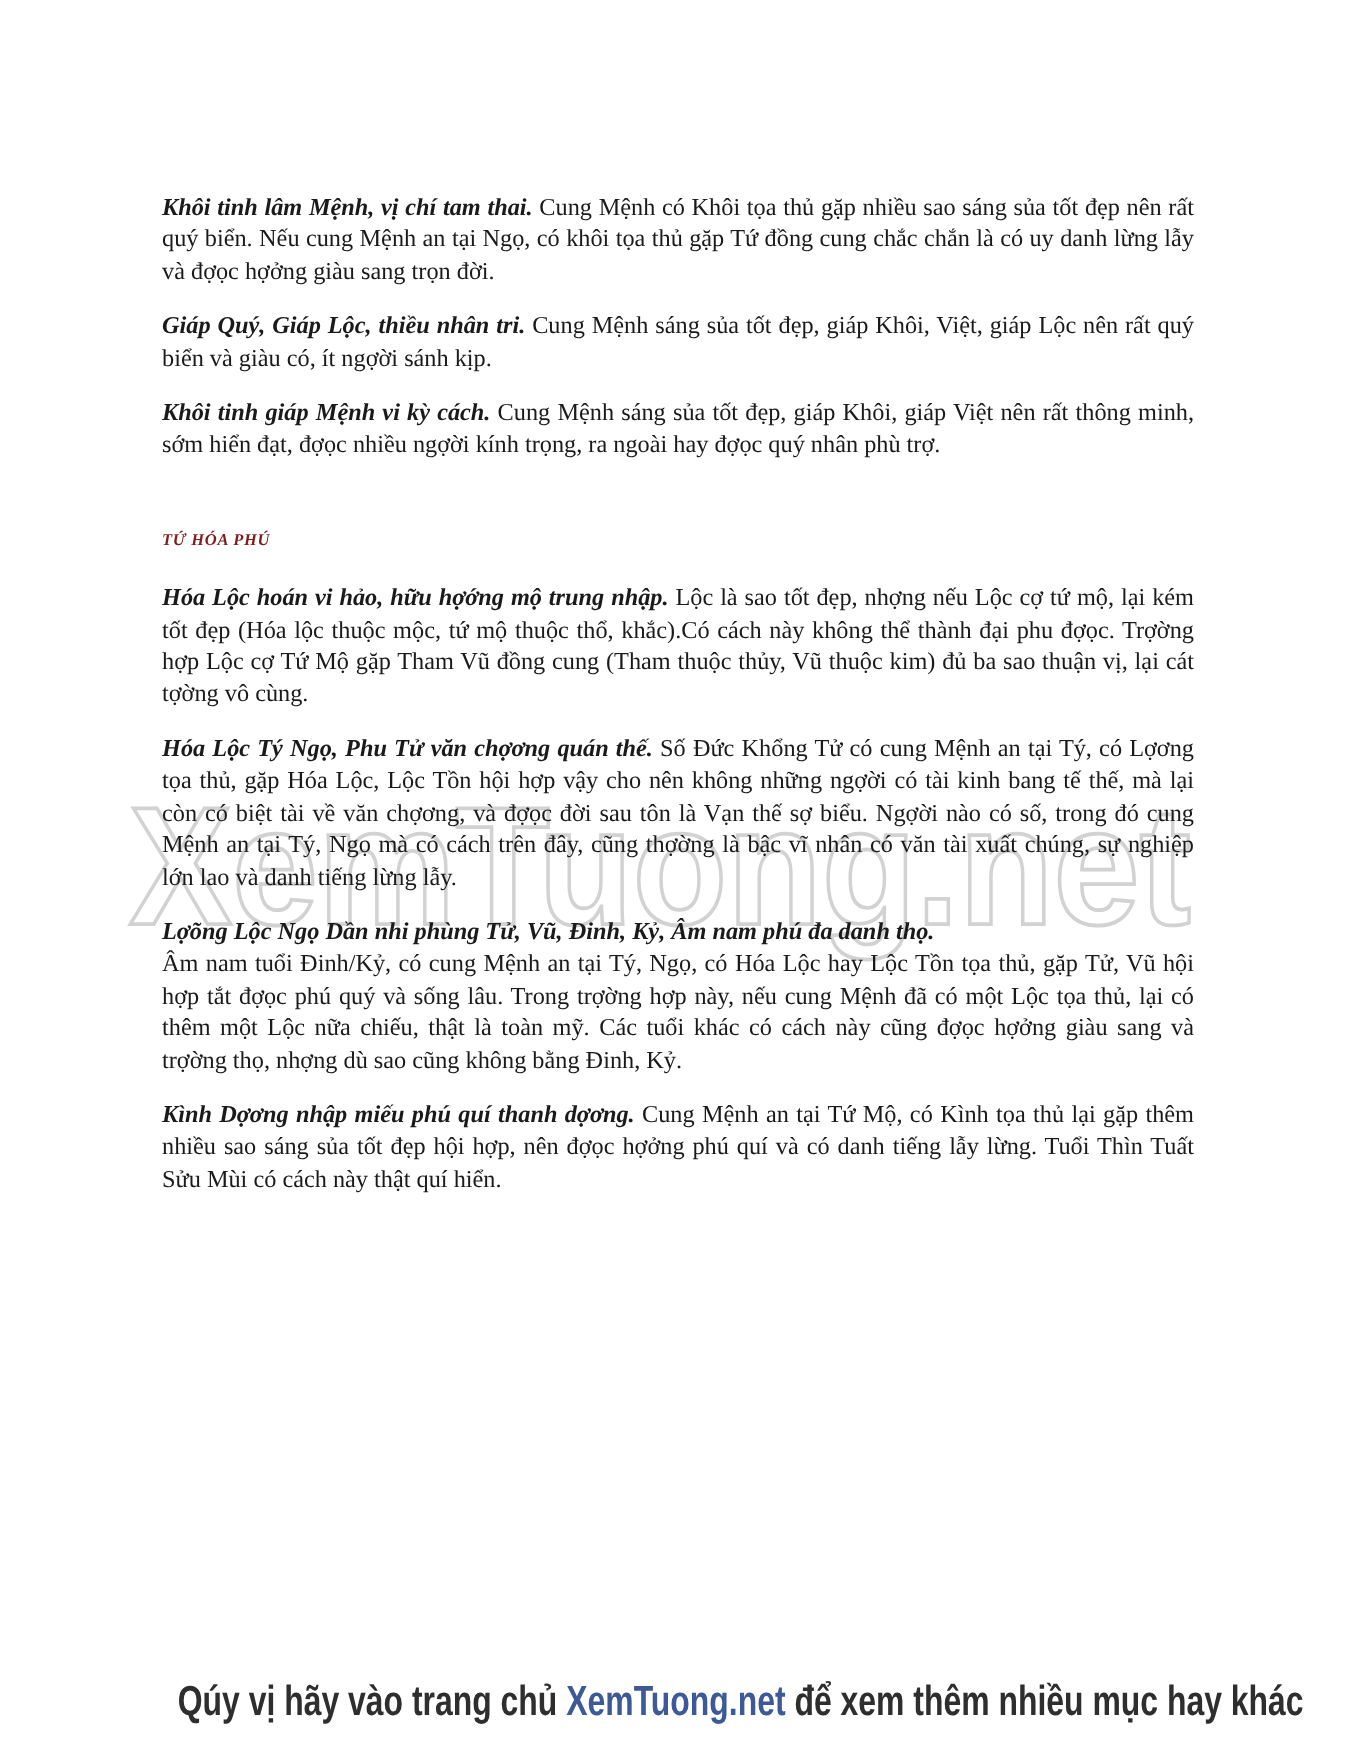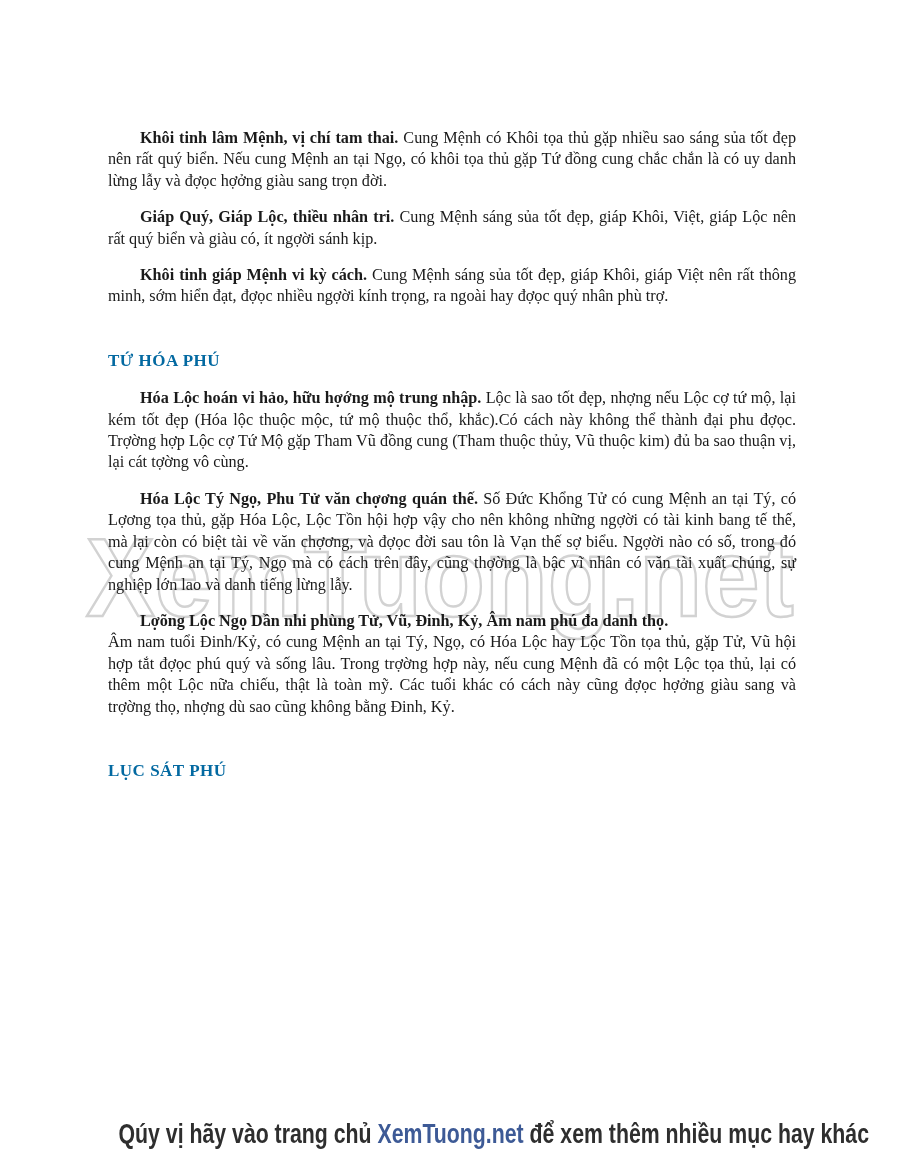--- a/index.html
+++ b/index.html
@@ -32,29 +32,30 @@
     width:688px;
     z-index:1;
   }
   .para {
     margin:0 0 15px 0;
     font-size:16.2px;
     line-height:21.4px;
     text-align:justify;
     color:#1a1a1a;
   }
-  .lead { font-weight:bold;margin-left:32px; }
+  .lead { font-style:italic; font-weight:bold; }
   .lead-block { display:block; }
   .section-heading {
-    font-size:17px;
+    font-size:11px;
+    font-style:italic;
     font-weight:bold;
     letter-spacing:0.5px;
     margin:42px 0 17px 0;
     line-height:21.4px;
-    color:#0369a1;
+    color:#7f1d1d;
   }
   .footer {
     position:absolute;
     top:1114px; left:0;
     width:900px;
     text-align:center;
     z-index:1;
     font-family:"Liberation Sans", sans-serif;
     font-weight:bold;
     font-size:28px;
@@ -85,20 +86,20 @@
   <h2 class="section-heading">TỨ HÓA PHÚ</h2>
 
   <p class="para"><b class="lead">Hóa Lộc hoán vi hảo, hữu hợớng mộ trung nhập.</b><span>  Lộc là sao tốt đẹp, nhợng nếu Lộc cợ tứ mộ, lại kém tốt đẹp (Hóa lộc thuộc mộc, tứ mộ thuộc thổ, khắc).Có cách này không thể thành đại phu đợọc. Trợờng hợp Lộc cợ Tứ Mộ gặp Tham Vũ đồng cung (Tham thuộc thủy, Vũ thuộc kim) đủ ba sao thuận vị, lại cát tợờng vô cùng.</span></p>
 
 
   <p class="para"><b class="lead">Hóa Lộc Tý Ngọ, Phu Tử văn chợơng quán thế.</b><span> Số Đức Khổng Tử có cung Mệnh an tại Tý, có Lợơng tọa thủ, gặp Hóa Lộc, Lộc Tồn hội hợp vậy cho nên không những ngợời có tài kinh bang tế thế, mà lại còn có biệt tài về văn chợơng, và đợọc đời sau tôn là Vạn thế sợ biểu. Ngợời nào có số, trong đó cung Mệnh an tại Tý, Ngọ mà có cách trên đây, cũng thợờng là bậc vĩ nhân có văn tài xuất chúng, sự nghiệp lớn lao và danh tiếng lừng lẫy.</span></p>
 
 
   <p class="para"><b class="lead lead-block">Lợõng Lộc Ngọ Dần nhi phùng Tử, Vũ, Đinh, Kỷ, Âm nam phú đa danh thọ.</b><span>Âm nam tuổi Đinh/Kỷ, có cung Mệnh an tại Tý, Ngọ, có Hóa Lộc hay Lộc Tồn tọa thủ, gặp Tử, Vũ hội hợp tắt đợọc phú quý và sống lâu. Trong trợờng hợp này, nếu cung Mệnh đã có một Lộc tọa thủ, lại có thêm một Lộc nữa chiếu, thật là toàn mỹ. Các tuổi khác có cách này cũng đợọc hợởng giàu sang và trợờng thọ, nhợng dù sao cũng không bằng Đinh, Kỷ.</span></p>
 
-  <h2 class="section-heading">LỤC SÁT PHÚ</h2>
 
+  <p class="para"><b class="lead">Kình Dợơng nhập miếu phú quí thanh dợơng.</b><span> Cung Mệnh an tại Tứ Mộ, có Kình tọa thủ lại gặp thêm nhiều sao sáng sủa tốt đẹp hội hợp, nên đợọc hợởng phú quí và có danh tiếng lẫy lừng. Tuổi Thìn Tuất Sửu Mùi có cách này thật quí hiển.</span></p>
 
 </div>
 
 <div class="footer">
   <span class="footer-inner"><span>Qúy vị hãy vào trang chủ </span><a class="footer-link">XemTuong.net</a><span> để xem thêm nhiều mục hay khác</span></span>
 </div>
 
 </body></html>

